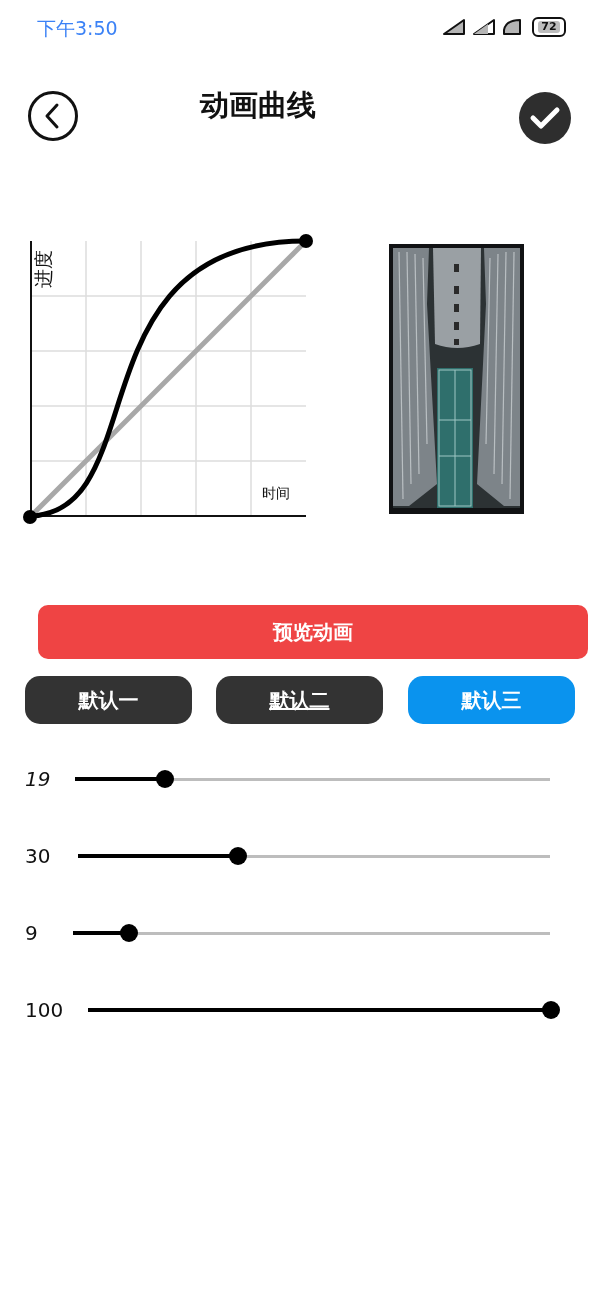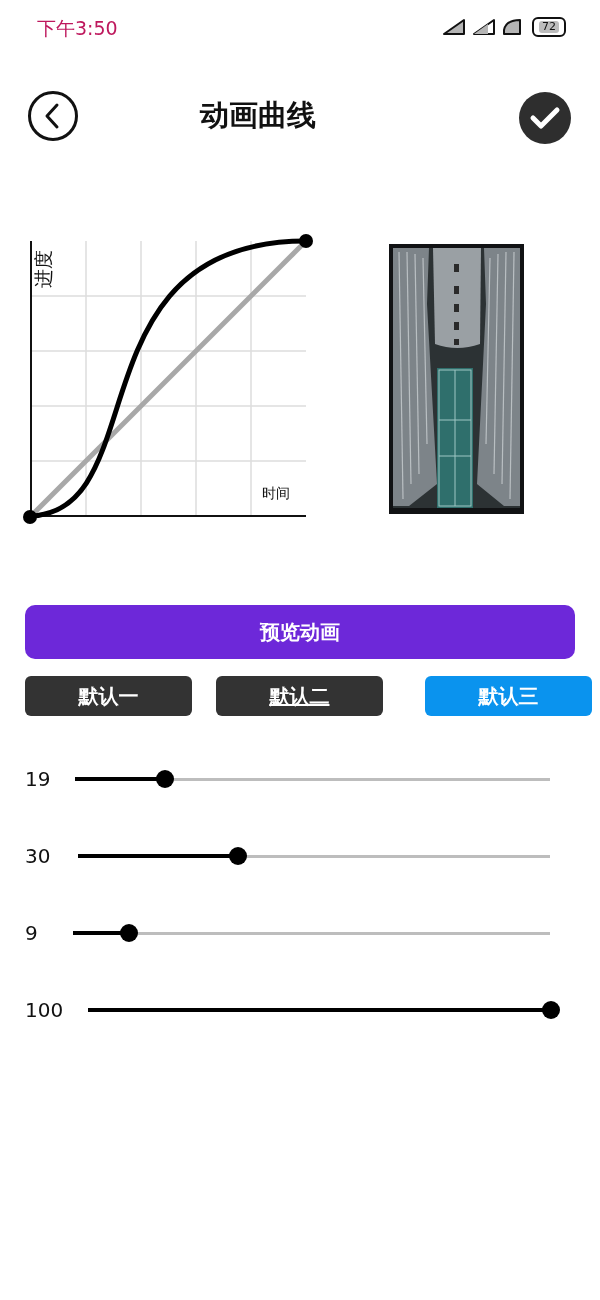--- a/index.html
+++ b/index.html
@@ -1,31 +1,31 @@
 <!DOCTYPE html>
 <html><head>
 <meta charset="utf-8">
 <style>
   html, body { margin:0; padding:0; }
   body { width:600px; height:1300px; background:#ffffff; position:relative; overflow:hidden;
          font-family: "DejaVu Sans", "Liberation Sans", sans-serif; color:#111; }
   .abs { position:absolute; }
-  .status-time { left:37px; top:16px; font-size:19px; color:#be185d; }
+  .status-time { left:37px; top:16px; font-size:19px; color:#3b82f6; }
   .status-icons { right:34px; top:16px; height:22px; display:flex; align-items:center; gap:6px; }
-  .battery { width:30px; height:16px; border:2px solid #111; border-radius:6px; display:flex; align-items:center; justify-content:center; font-size:11px; font-weight:normal; background:#fff; margin-left:4px; }
+  .battery { width:30px; height:16px; border:2px solid #111; border-radius:6px; display:flex; align-items:center; justify-content:center; font-size:11px; font-weight:bold; background:#fff; margin-left:4px; }
   .battery span { background:#bdbdbd; border-radius:3px; padding:0 3px; line-height:12px; }
   .back-btn { left:28px; top:91px; width:50px; height:50px; border:3px solid #111; border-radius:50%; box-sizing:border-box; display:flex; align-items:center; justify-content:center; cursor:pointer; }
   .confirm-btn { left:519px; top:92px; width:52px; height:52px; border-radius:50%; background:#2e2e2e; display:flex; align-items:center; justify-content:center; cursor:pointer; }
-  .title { left:0; width:516px; top:96px; text-align:center; font-size:29px; font-weight:bold; color:#111; }
+  .title { left:0; width:516px; top:86px; text-align:center; font-size:29px; font-weight:bold; color:#111; }
   .chart { left:0; top:220px; width:330px; height:320px; }
   .ylabel { left:24px; top:256px; font-size:19px; transform:rotate(-90deg); transform-origin:center; width:40px; text-align:center; }
   .xlabel { left:262px; top:485px; font-size:14px; }
   .preview-img { left:389px; top:244px; width:135px; height:270px; background:#151617; box-sizing:border-box; overflow:hidden; }
-  .preview-btn { left:25px; top:605px; width:550px; height:54px; background:#6d28d9; border-radius:10px; color:#fff; font-size:20px; font-weight:bold; display:flex; align-items:center; justify-content:center; cursor:pointer; border:none; }
-  .preset { top:676px; width:167px; height:40px; border-radius:6px; color:#fff; font-size:20px; font-weight:bold; display:flex; align-items:center; justify-content:center; cursor:pointer; }
+  .preview-btn { left:38px; top:605px; width:550px; height:54px; background:#ef4444; border-radius:10px; color:#fff; font-size:20px; font-weight:bold; display:flex; align-items:center; justify-content:center; cursor:pointer; border:none; }
+  .preset { top:676px; width:167px; height:48px; border-radius:15px; color:#fff; font-size:20px; font-weight:bold; display:flex; align-items:center; justify-content:center; cursor:pointer; }
   .preset.dark { background:#333333; }
   .preset.active { background:#0a93ee; }
   .slider-label { left:25px; font-size:20px; color:#111; }
   .track { height:3px; background:#bdbdbd; }
   .fill { height:4px; background:#000; }
   .thumb { width:18px; height:18px; border-radius:50%; background:#000; cursor:pointer; }
 </style>
 </head>
 <body>
 
@@ -109,23 +109,23 @@
       <line x1="66" y1="126" x2="66" y2="262"></line>
       <line x1="50" y1="176" x2="82" y2="176"></line>
       <line x1="50" y1="212" x2="82" y2="212"></line>
     </g>
   </svg>
 </div>
 
 <button class="abs preview-btn">预览动画</button>
 <div class="abs preset dark" style="left:25px;">默认一</div>
 <div class="abs preset dark" style="left:216px;text-decoration:underline;">默认二</div>
-<div class="abs preset active" style="left:425px;">默认三</div>
+<div class="abs preset active" style="left:408px;">默认三</div>
 
-<div class="abs slider-label" style="top:767px;">19</div>
+<div class="abs slider-label" style="top:767px;font-style:italic;">19</div>
 <div class="abs track" style="left:75px;top:778px;width:475px;"></div>
 <div class="abs fill" style="left:75px;top:777px;width:90px;"></div>
 <div class="abs thumb" style="left:156px;top:770px;"></div>
 
 <div class="abs slider-label" style="top:844px;">30</div>
 <div class="abs track" style="left:78px;top:855px;width:472px;"></div>
 <div class="abs fill" style="left:78px;top:854px;width:160px;"></div>
 <div class="abs thumb" style="left:229px;top:847px;"></div>
 
 <div class="abs slider-label" style="top:921px;">9</div>

